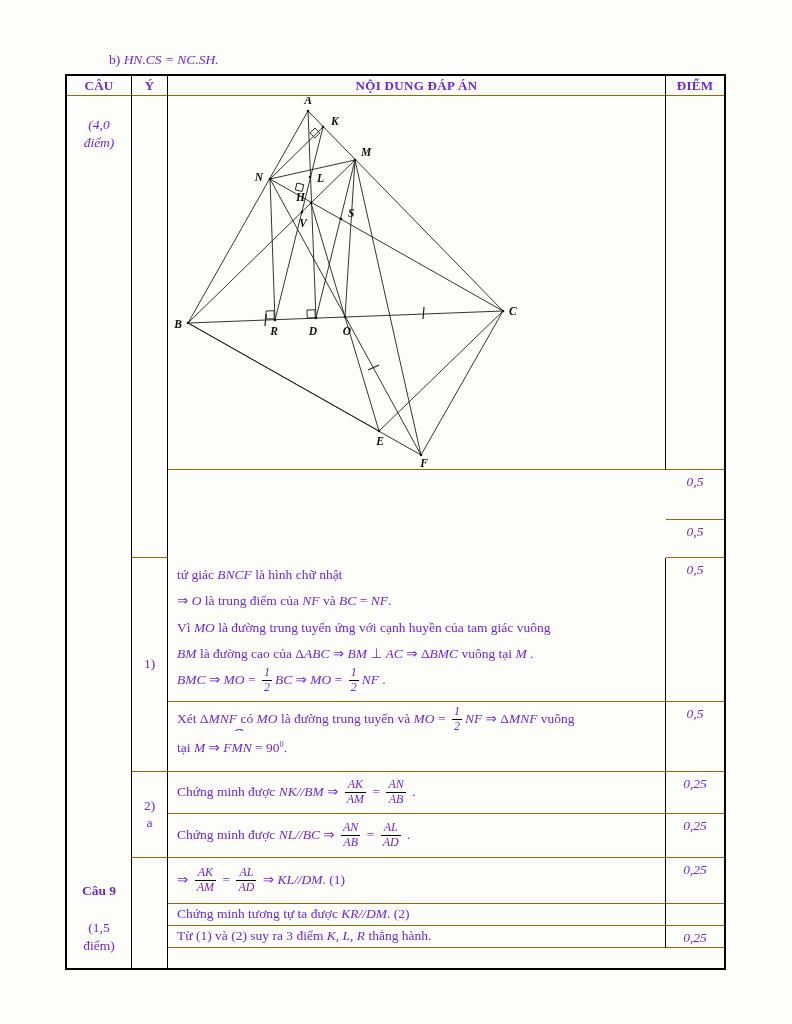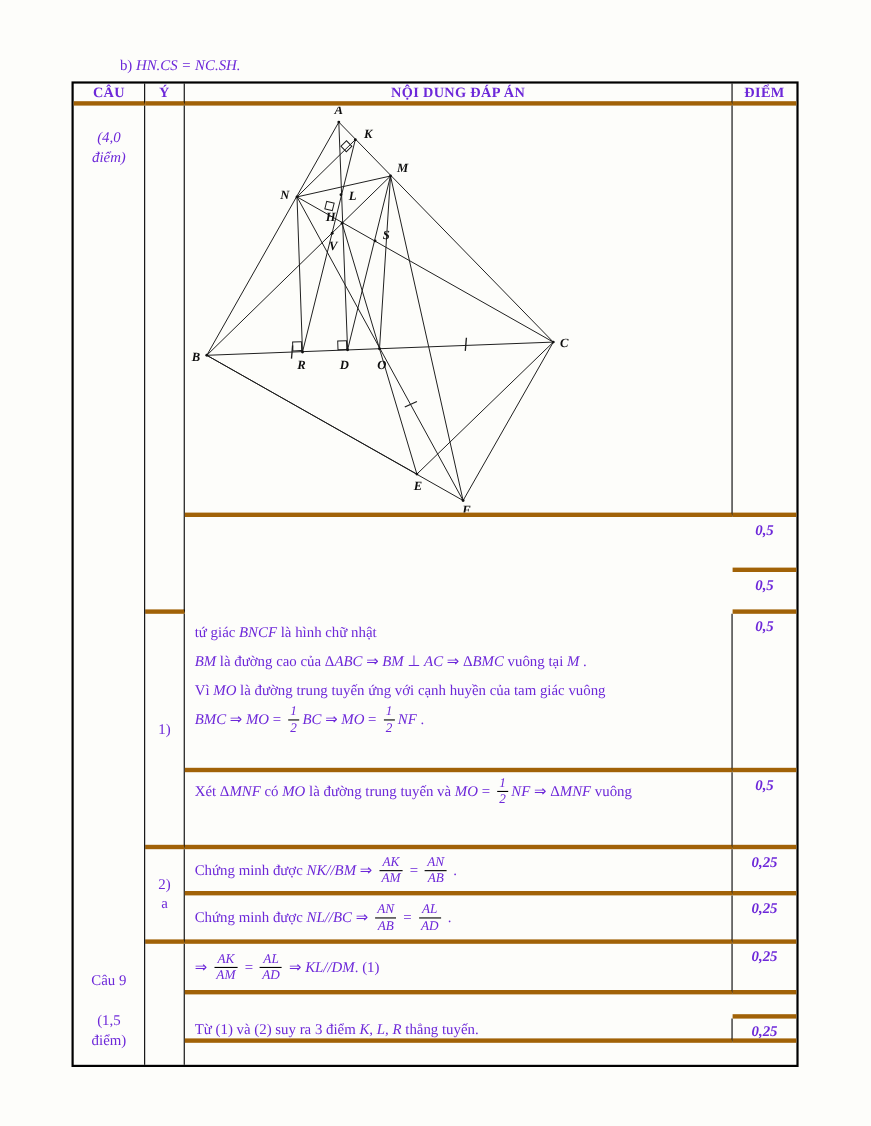--- a/index.html
+++ b/index.html
@@ -1,35 +1,35 @@
 <!DOCTYPE html>
 <html><head>
 <meta charset="utf-8">
 <style>
   html,body{margin:0;padding:0;background:#e8e8e8;}
   .page{position:relative;width:792px;height:1024px;background:#fdfdfa;font-family:"Liberation Serif",serif;color:#6d28d9;overflow:hidden;}
   .topline{position:absolute;left:109px;top:52px;font-size:13.5px;}
   .it{font-style:italic;}
-  .b{font-weight:normal;}
+  .b{font-weight:bold;}
   .table{position:absolute;left:65px;top:74px;display:grid;
     grid-template-columns:65px 36px 498px 58px;
     grid-template-rows:20px 374px 50px 38px 144px 70px 42px 44px 46px 22px 22px 20px;
     border:2px solid #000;background:#fdfdfa;}
-  .cell{border-right:1px solid #000;border-bottom:4px solid #a16207;font-size:13.5px;overflow:hidden;}
+  .cell{border-right:1px solid #000;border-bottom:1px solid #a16207;font-size:13.5px;overflow:hidden;}
   .lastcol{border-right:none;}
   .lastrow{border-bottom:none;}
   .hd{font-weight:bold;display:flex;align-items:center;justify-content:center;font-size:13px;letter-spacing:.3px;}
   .content{padding:4px 9px 2px 9px;}
   .tline{line-height:1.55;}
   .roomy .tline{line-height:1.95;}
   .tight{padding-top:1px;}
   .tight .tline{line-height:1.35;}
   .vcenter{display:flex;flex-direction:column;justify-content:center;}
   .figcell{padding:1px 0 0 0;display:flex;justify-content:center;align-items:flex-start;}
-  .diem{text-align:center;font-style:italic;padding-top:4px;font-weight:bold;}
+  .diem{text-align:center;font-style:italic;padding-top:4px;}
   .ycell{display:flex;align-items:center;justify-content:center;white-space:pre-line;text-align:center;line-height:1.25;}
   .cau{position:relative;}
   .cau-top{position:absolute;top:20px;width:100%;text-align:center;font-style:italic;white-space:pre-line;line-height:1.35;}
   .cau-bottom{position:absolute;top:768px;width:100%;text-align:center;white-space:pre-line;line-height:1.35;}
   .frac{display:inline-flex;flex-direction:column;vertical-align:middle;text-align:center;font-style:italic;font-size:12px;line-height:1.15;margin:0 3px;position:relative;top:-1px;}
   .frac .num{border-bottom:1px solid #000;padding:0 2px;}
   .frac .den{padding:0 2px;}
   sup{font-size:.62em;}
   .hat{position:relative;font-style:italic;display:inline-block;}
   .hat::before{content:"ˆ";position:absolute;top:-0.6em;left:50%;transform:translateX(-50%) scaleX(2.4);line-height:1;}
@@ -126,35 +126,37 @@
           <text x="271" y="330" text-anchor="middle">R</text>
           <text x="310" y="330" text-anchor="middle">D</text>
           <text x="344" y="330" text-anchor="middle">O</text>
           <text x="506" y="310" text-anchor="start">C</text>
           <text x="377" y="440" text-anchor="middle">E</text>
           <text x="421" y="462" text-anchor="middle">F</text>
         </svg>
     </div>
     <div class="cell content roomy" style="grid-area:5/3">
         <div class="tline"><span>tứ giác </span><span class="it">BNCF</span><span> là hình chữ nhật</span></div>
+        <div class="tline"><span>⇒ </span><span class="it">O</span><span> là trung điểm của </span><span class="it">NF</span><span> và </span><span class="it">BC</span><span> = </span><span class="it">NF</span><span>.</span></div>
+        <div class="tline"><span>Vì </span><span class="it">MO</span><span> là đường trung tuyến ứng với cạnh huyền của tam giác vuông</span></div>
         <div class="tline"><span class="it">BM</span><span> là đường cao của Δ</span><span class="it">ABC</span><span> ⇒ </span><span class="it">BM</span><span> ⊥ </span><span class="it">AC</span><span> ⇒ Δ</span><span class="it">BMC</span><span> vuông tại </span><span class="it">M</span><span> .</span></div>
-        <div class="tline"><span>Vì </span><span class="it">MO</span><span> là đường trung tuyến ứng với cạnh huyền của tam giác vuông</span></div>
         <div class="tline"><span class="it">BMC</span><span> ⇒ </span><span class="it">MO</span><span> = </span><span class="frac">
             <span class="num">1</span>
             <span class="den">2</span>
           </span><span class="it">BC</span><span> ⇒ </span><span class="it">MO</span><span> = </span><span class="frac">
             <span class="num">1</span>
             <span class="den">2</span>
           </span><span class="it">NF</span><span> .</span></div>
       </div>
     <div class="cell content roomy" style="grid-area:6/3">
         <div class="tline"><span>Xét Δ</span><span class="it">MNF</span><span> có </span><span class="it">MO</span><span> là đường trung tuyến và </span><span class="it">MO</span><span> = </span><span class="frac">
             <span class="num">1</span>
             <span class="den">2</span>
           </span><span class="it">NF</span><span> ⇒ Δ</span><span class="it">MNF</span><span> vuông</span></div>
+        <div class="tline"><span>tại </span><span class="it">M</span><span> ⇒ </span><span class="hat">FMN</span><span> = 90</span><sup>0</sup><span>.</span></div>
       </div>
     <div class="cell content vcenter" style="grid-area:7/3">
         <div class="tline"><span>Chứng minh được </span><span class="it">NK//BM</span><span> ⇒ </span><span class="frac">
             <span class="num">AK</span>
             <span class="den">AM</span>
           </span><span> = </span><span class="frac">
             <span class="num">AN</span>
             <span class="den">AB</span>
           </span><span> .</span></div>
       </div>
@@ -169,22 +171,25 @@
       </div>
     <div class="cell content vcenter" style="grid-area:9/3">
         <div class="tline"><span>⇒ </span><span class="frac">
             <span class="num">AK</span>
             <span class="den">AM</span>
           </span><span> = </span><span class="frac">
             <span class="num">AL</span>
             <span class="den">AD</span>
           </span><span> ⇒ </span><span class="it">KL//DM</span><span>.  (1)</span></div>
       </div>
+    <div class="cell content tight" style="grid-area:10/3">
+        <div class="tline"><span>Chứng minh tương tự ta được </span><span class="it">KR//DM</span><span>.  (2)</span></div>
+      </div>
     <div class="cell content tight" style="grid-area:11/3">
-        <div class="tline"><span>Từ (1) và (2) suy ra 3 điểm </span><span class="it">K, L, R</span><span> thẳng tuyến.</span></div>
+        <div class="tline"><span>Từ (1) và (2) suy ra 3 điểm </span><span class="it">K, L, R</span><span> thẳng hành.</span></div>
       </div>
 
     <div class="cell diem lastcol" style="grid-area:2/4"></div>
     <div class="cell diem lastcol" style="grid-area:3/4">0,5</div>
     <div class="cell diem lastcol" style="grid-area:4/4">0,5</div>
     <div class="cell diem lastcol" style="grid-area:5/4">0,5</div>
     <div class="cell diem lastcol" style="grid-area:6/4">0,5</div>
     <div class="cell diem lastcol" style="grid-area:7/4">0,25</div>
     <div class="cell diem lastcol" style="grid-area:8/4">0,25</div>
     <div class="cell diem lastcol" style="grid-area:9/4">0,25</div>

